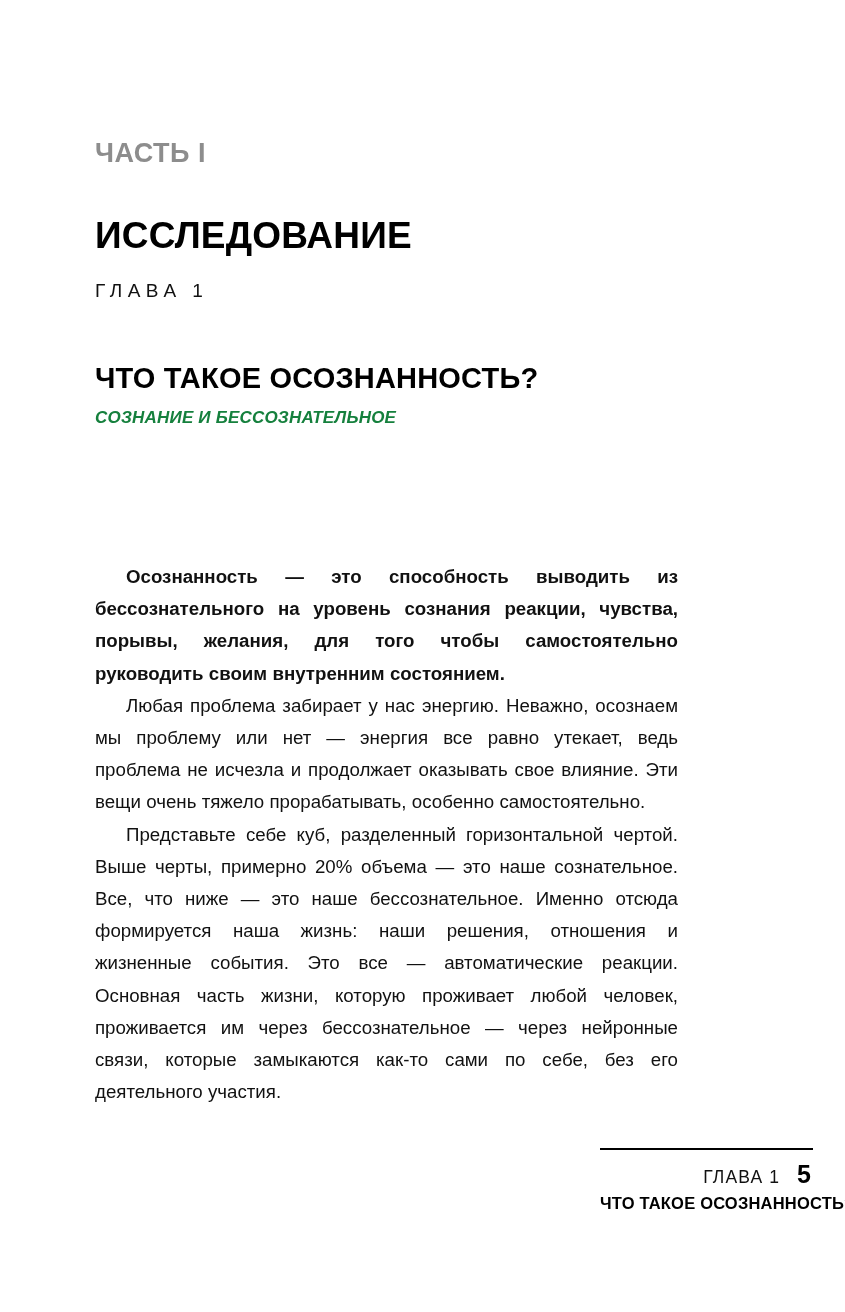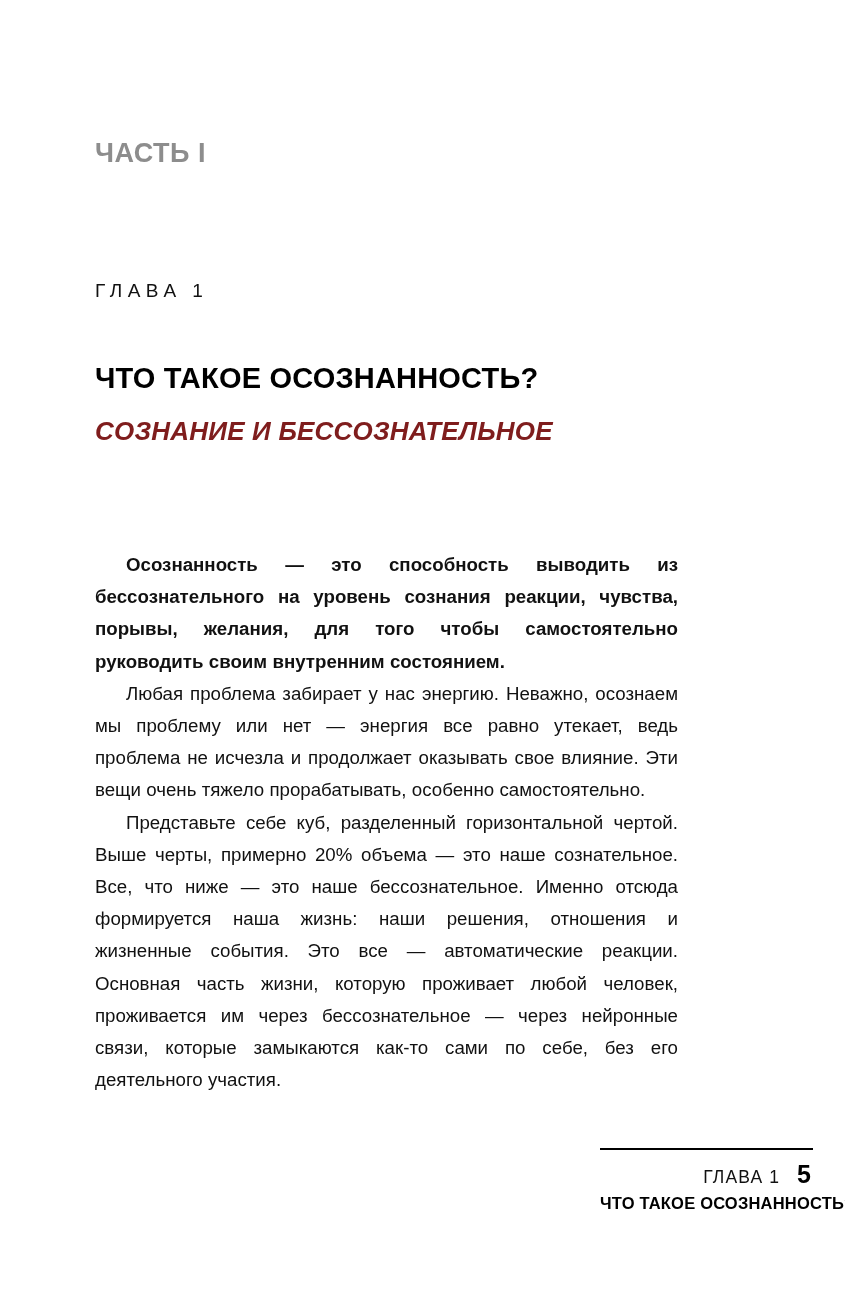--- a/index.html
+++ b/index.html
@@ -81,34 +81,34 @@
     letter-spacing: 0.2px;
     color: #000000;
     line-height: 1;
     white-space: nowrap;
   }
 
   .chapter-subtitle {
     position: absolute;
     left: 0;
     top: 392px;
-    font-size: 26px;
+    font-size: 17px;
     font-weight: bold;
     font-style: italic;
     letter-spacing: 0.2px;
-    color: #7f1d1d;
+    color: #15803d;
     line-height: 1;
     white-space: nowrap;
   }
 
   
   .body-block {
     position: absolute;
     left: 0;
-    top: 549px;
+    top: 561px;
     width: 583px;
   }
 
   .para {
     margin: 0;
     font-size: 18.7px;
     line-height: 32.2px;
     text-align: justify;
     text-indent: 31px;
     color: #111111;
@@ -175,20 +175,21 @@
   }
 </style>
 </head>
 <body>
 
 <div class="page">
   <div class="content">
 
     <div class="part-label">ЧАСТЬ I</div>
 
+    <h1 class="part-title">ИССЛЕДОВАНИЕ</h1>
 
     <div class="chapter-label">ГЛАВА 1</div>
 
     <h2 class="chapter-title">ЧТО ТАКОЕ ОСОЗНАННОСТЬ?</h2>
 
     <h3 class="chapter-subtitle">СОЗНАНИЕ И БЕССОЗНАТЕЛЬНОЕ</h3>
 
     <div class="body-block">
       <p class="para lead">Осознанность — это способность выводить из бессознательного на уровень сознания реакции, чувства, порывы, желания, для того чтобы самостоятельно руководить своим внутренним состоянием.</p>
       <p class="para">Любая проблема забирает у нас энергию. Неважно, осознаем мы проблему или нет — энергия все равно утекает, ведь проблема не исчезла и продолжает оказывать свое влияние. Эти вещи очень тяжело прорабатывать, особенно самостоятельно.</p>

